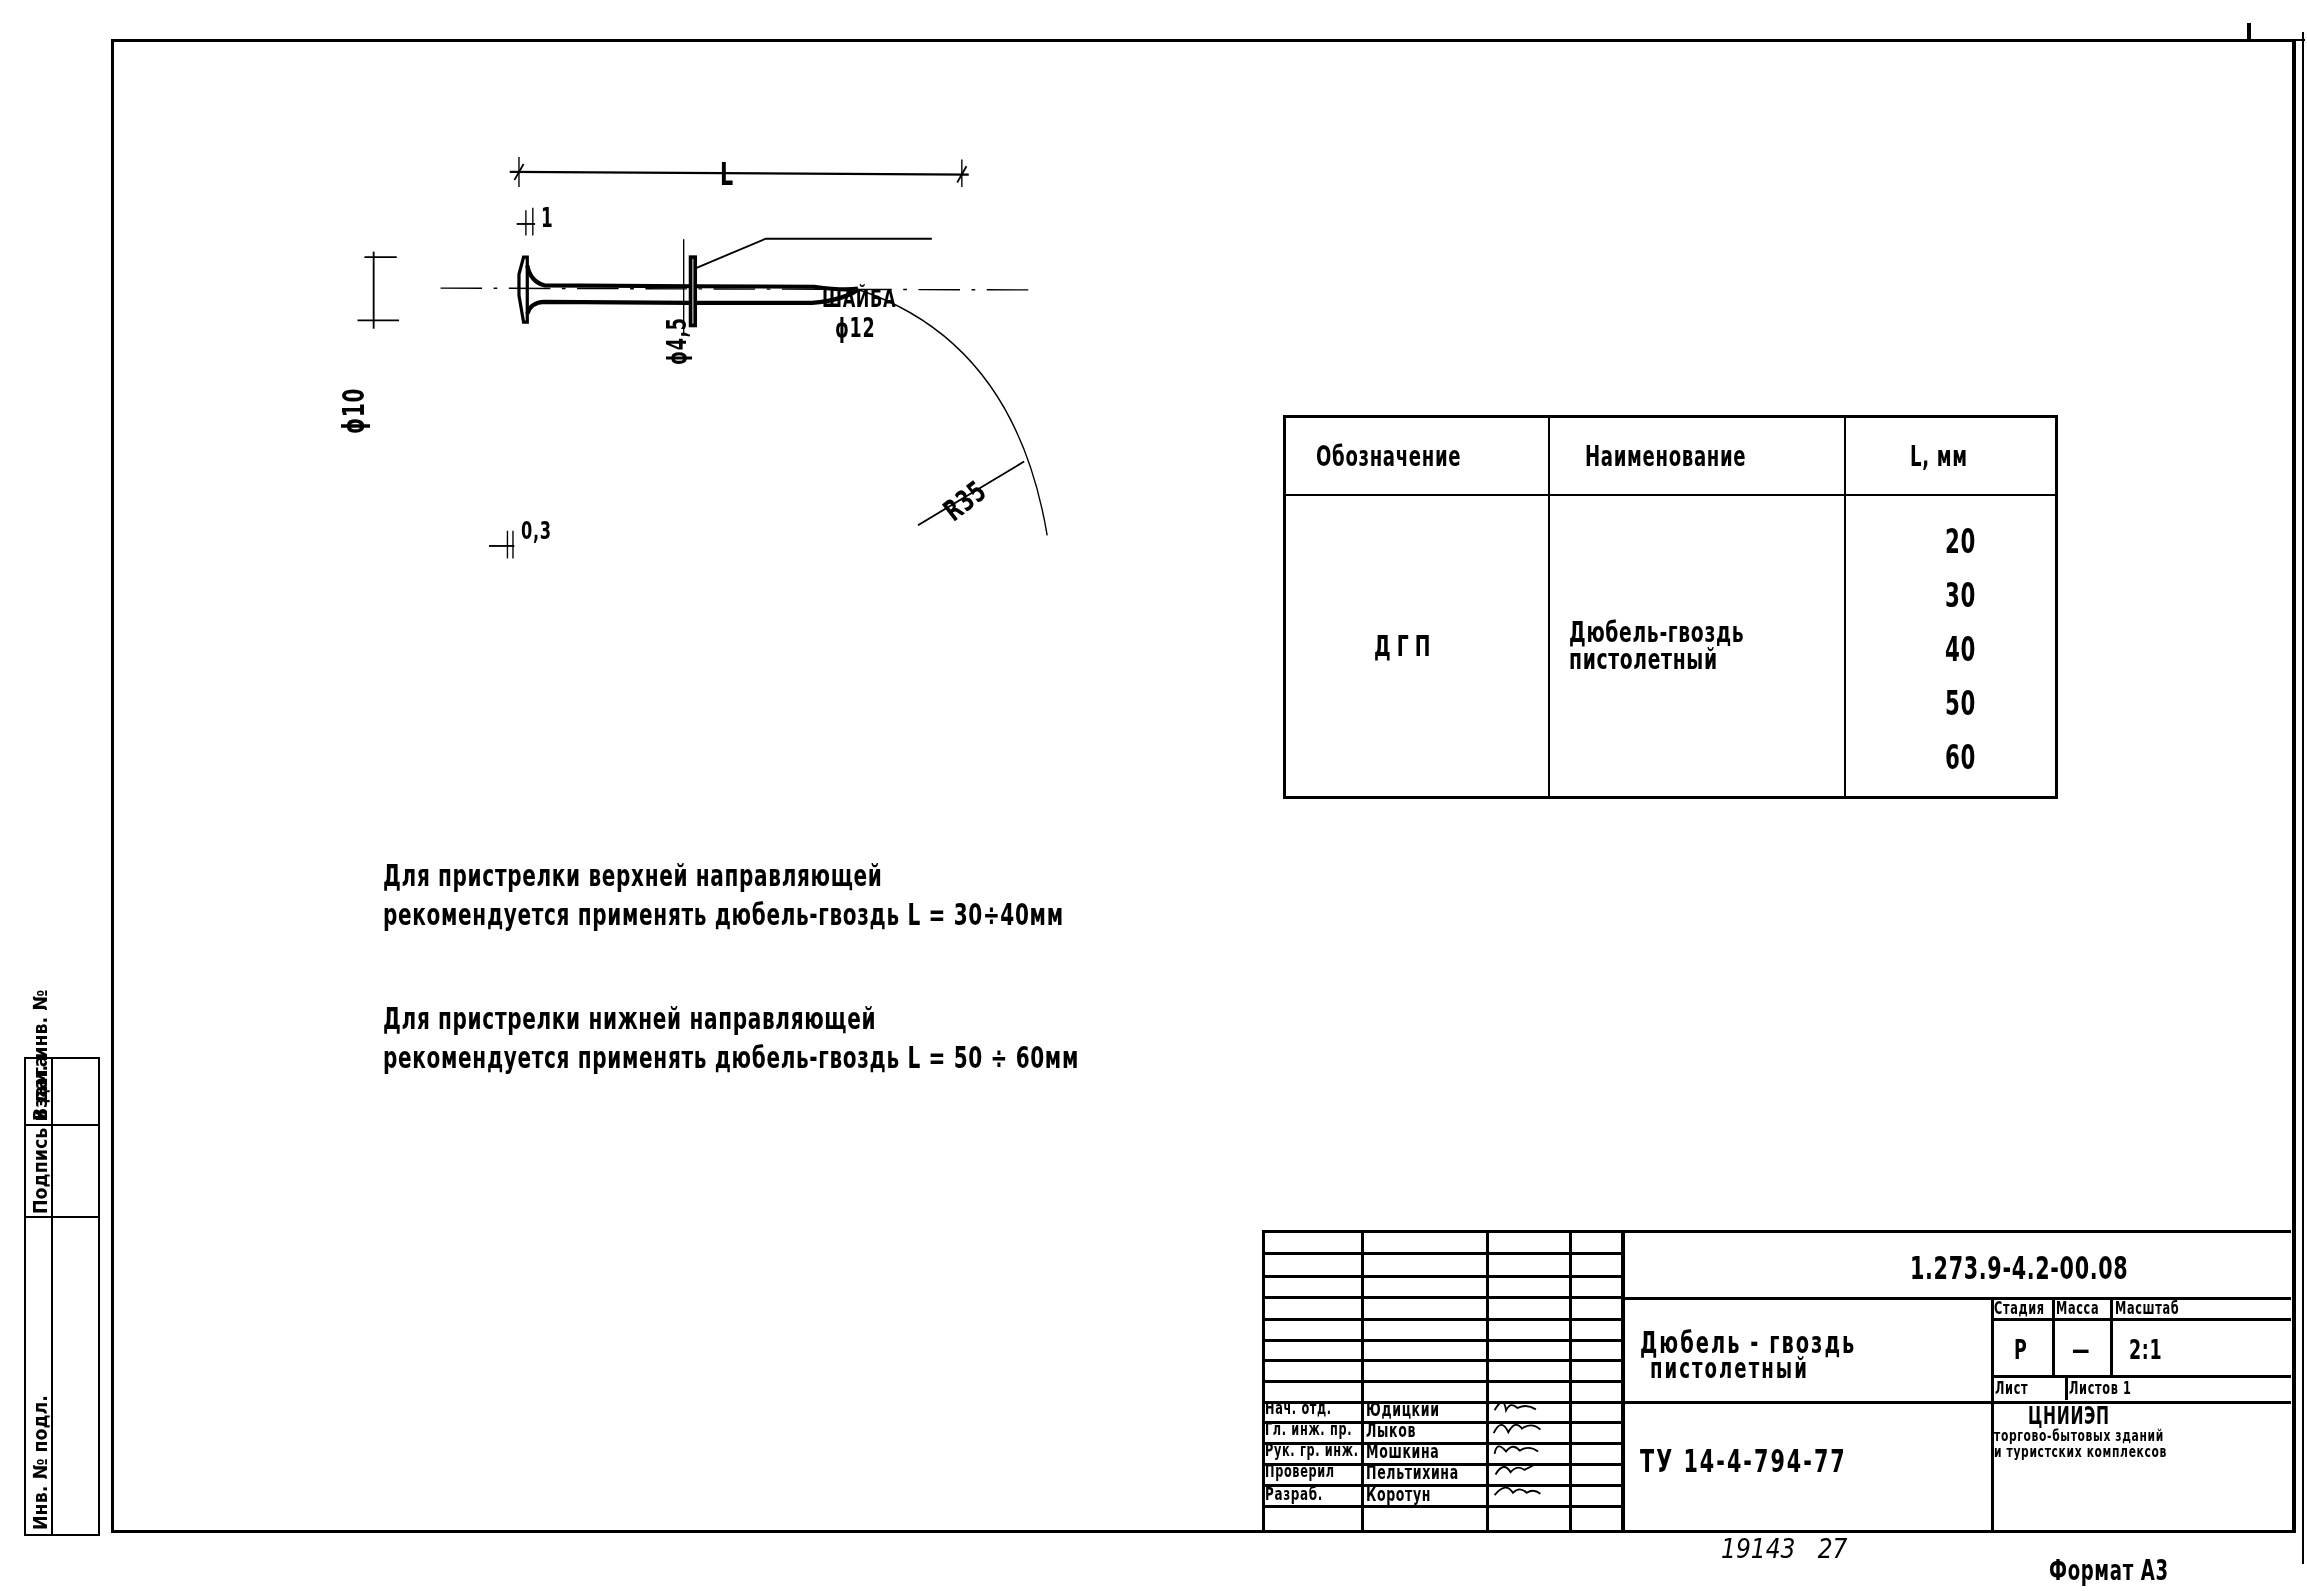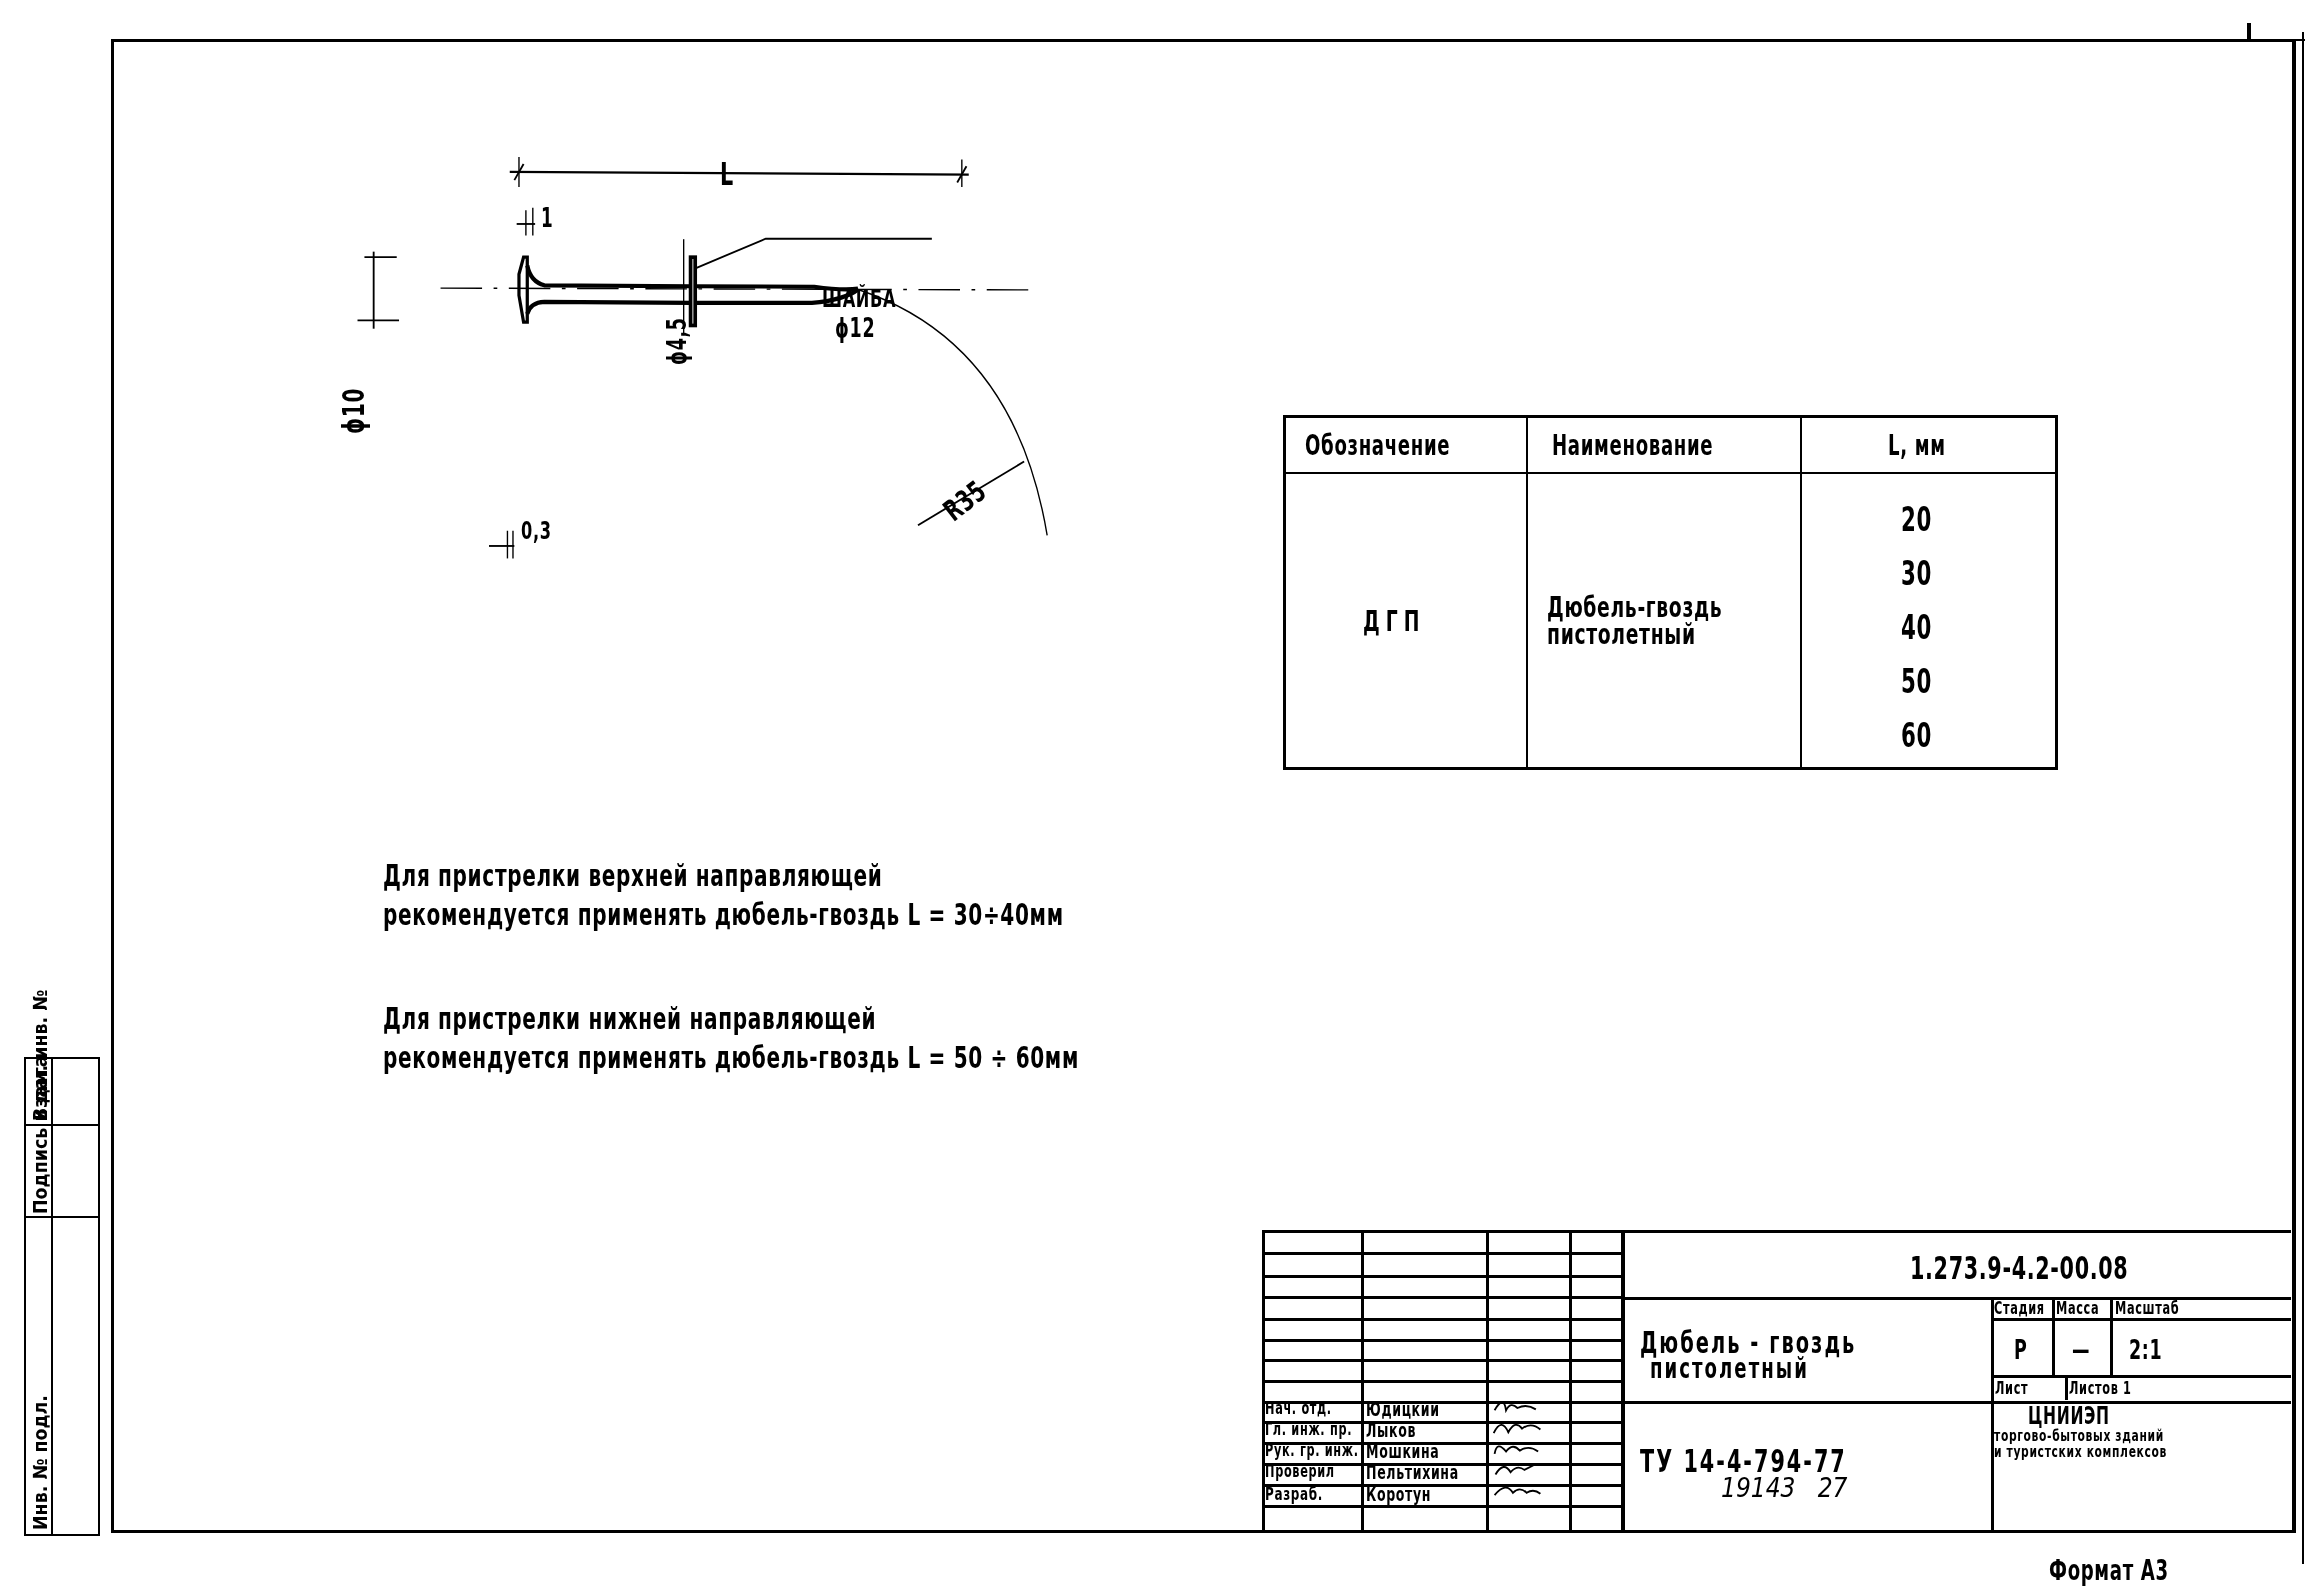--- a/index.html
+++ b/index.html
@@ -7,21 +7,21 @@
          font-family:"DejaVu Sans Condensed","DejaVu Sans", sans-serif; color:#000; }
   .abs { position:absolute; }
   .frame { position:absolute; left:111px; top:39px; width:2178px; height:1488px; border:3.7px solid #000; border-right-width:4.6px; }
   .outer-right { position:absolute; left:2302px; top:32px; width:1.8px; height:1532px; background:#000; }
   .outer-top { position:absolute; left:2291px; top:39px; width:14px; height:2.3px; background:#000; }
   .tick-top { position:absolute; left:2247px; top:23px; width:3.7px; height:18.5px; background:#000; }
   .hand { font-weight:bold; letter-spacing:0.9px; transform:scaleX(0.72); transform-origin:left top; white-space:nowrap; }
   .note { font-size:31px; line-height:39px; }
   table { border-collapse:collapse; }
   .spec { position:absolute; left:1283px; top:415px; width:775px; height:355px; border:3.2px solid #000; }
-  .spec td, .spec th { border:2.8px solid #000; padding:0; }
+  .spec td, .spec th { border:2.8px solid #000; padding:11px; }
   .spec th { height:54px; font-size:28px; font-weight:bold; }
   .cell-text { font-size:29px; font-weight:bold; }
   .tb { position:absolute; left:1262px; top:1230px; width:1029px; height:300px; }
   .grid-line-h { position:absolute; height:2.8px; background:#000; }
   .grid-line-v { position:absolute; width:2.8px; background:#000; }
   .tbtext { position:absolute; font-weight:bold; white-space:nowrap; }
   .side { position:absolute; left:24px; top:1057px; width:72px; height:475px; border:2.8px solid #000; }
   .vtext { position:absolute; transform:rotate(-90deg); transform-origin:left top; font-weight:bold; white-space:nowrap; font-size:19.4px; }
   svg { position:absolute; left:0; top:0; }
 </style>
@@ -189,15 +189,15 @@
   <div class="tbtext hand" style="left:867px;top:104px;font-size:27px;">2:1</div>
   <div class="tbtext hand" style="left:733px;top:148px;font-size:17.5px;">Лист</div>
   <div class="tbtext hand" style="left:807px;top:148px;font-size:17.5px;">Листов 1</div>
 
   <div class="tbtext hand" style="left:378px;top:212px;font-size:32px;letter-spacing:2.8px;">ТУ 14-4-794-77</div>
   <div class="tbtext hand" style="left:766px;top:172px;font-size:24px;">ЦНИИЭП</div>
   <div class="tbtext hand" style="left:732px;top:196px;font-size:16.6px;">торгово-бытовых зданий</div>
   <div class="tbtext hand" style="left:732px;top:212px;font-size:16.6px;">и туристских комплексов</div>
 </div>
 
-<div class="abs" style="left:1721px;top:1473px;font-size:26px;font-style:italic;white-space:pre;">19143   27</div>
+<div class="abs" style="left:1721px;top:1534px;font-size:26px;font-style:italic;white-space:pre;">19143   27</div>
 <div class="abs hand" style="left:2049px;top:1554px;font-size:28px;">Формат А3</div>
 
 
 </body></html>

